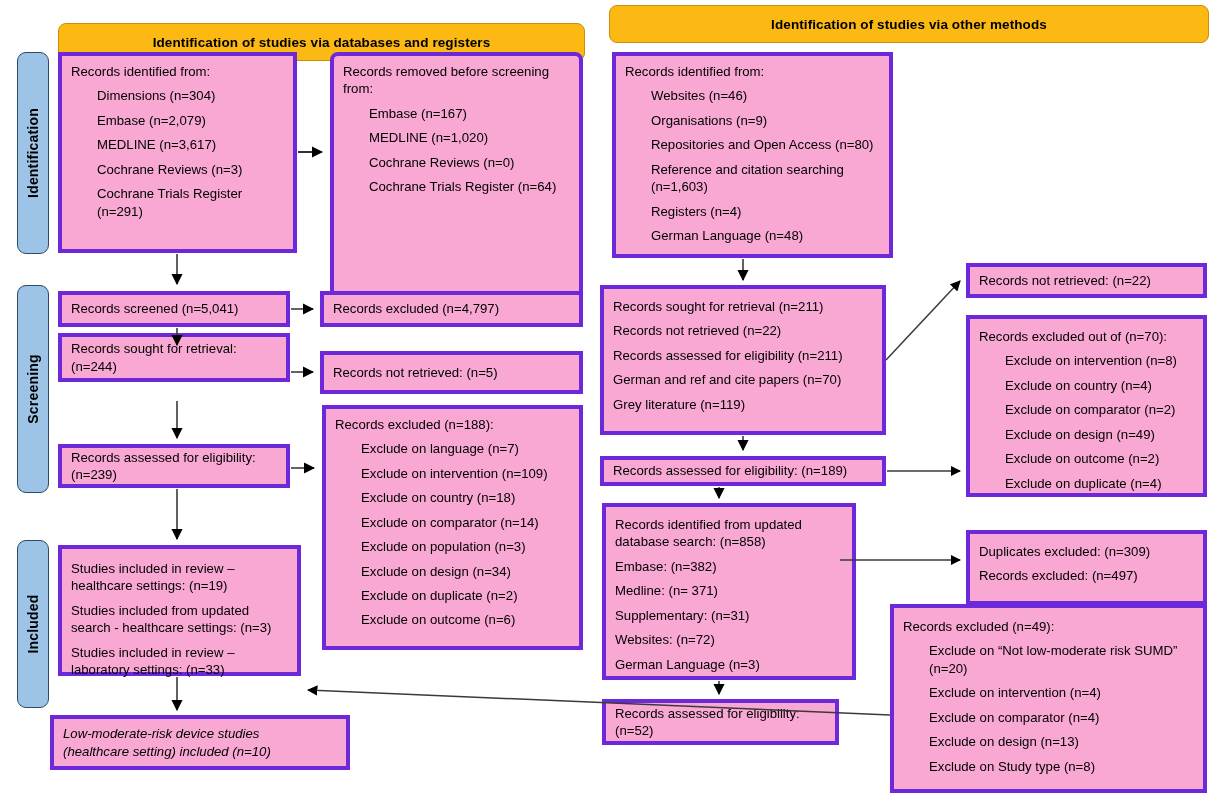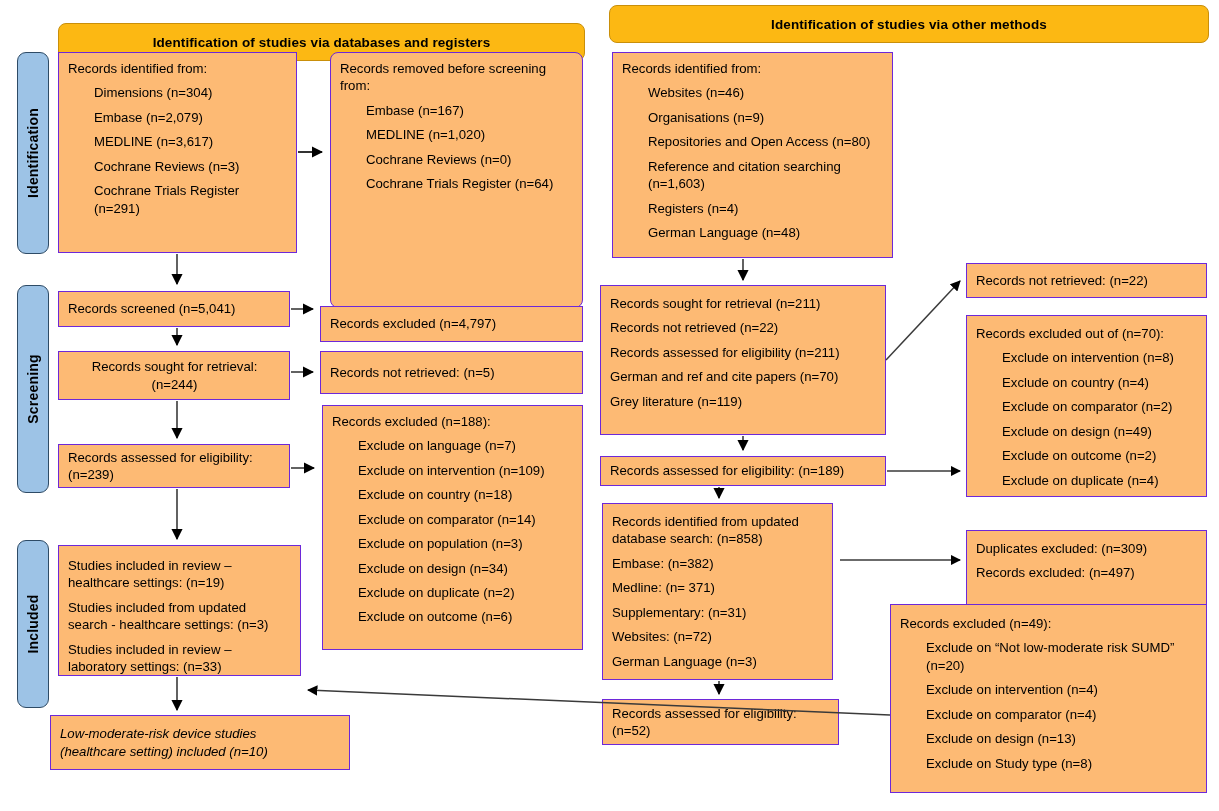--- a/index.html
+++ b/index.html
@@ -44,22 +44,22 @@
   .sidebar span {
     transform: rotate(-90deg);
     white-space: nowrap;
     font-weight: bold;
     font-size: 14px;
     color: #000000;
     letter-spacing: 0.2px;
   }
   .box {
     position: absolute;
-    background: #fdba74;
-    border: 1px solid #6d28d9;
+    background: #f9a8d4;
+    border: 4px solid #6d28d9;
     box-sizing: border-box;
     font-size: 13.2px;
     line-height: 1.32;
     color: #000000;
     padding: 7px 8px 5px 9px;
   }
   .box .ln {
     margin: 0 0 7px 0;
     white-space: pre-wrap;
   }
@@ -121,25 +121,25 @@
     <div class="ln ind">Embase (n=167)</div>
     <div class="ln ind">MEDLINE (n=1,020)</div>
     <div class="ln ind">Cochrane Reviews (n=0)</div>
     <div class="ln ind">Cochrane Trials Register (n=64)</div>
   </div>
 
   <div class="box center-v" style="left:58px; top:291px; width:232px; height:36px;">
     <div class="ln">Records screened (n=5,041)</div>
   </div>
 
-  <div class="box center-v" style="left:320px; top:291px; width:263px; height:36px;margin-top:15px;">
+  <div class="box center-v" style="left:320px; top:291px; width:263px; height:36px;">
     <div class="ln">Records excluded (n=4,797)</div>
   </div>
 
-  <div class="box center-v" style="left:58px; top:351px; width:232px; height:49px;text-align:center;">
+  <div class="box center-v" style="left:58px; top:333px; width:232px; height:49px;">
     <div class="ln">Records sought for retrieval:
 (n=244)</div>
   </div>
 
   <div class="box center-v" style="left:320px; top:351px; width:263px; height:43px;">
     <div class="ln">Records not retrieved: (n=5)</div>
   </div>
 
   <div class="box center-v" style="left:58px; top:444px; width:232px; height:44px;">
     <div class="ln">Records assessed for eligibility:
@@ -201,21 +201,21 @@
     <div class="ln ind">Exclude on comparator (n=2)</div>
     <div class="ln ind">Exclude on design (n=49)</div>
     <div class="ln ind">Exclude on outcome (n=2)</div>
     <div class="ln ind">Exclude on duplicate (n=4)</div>
   </div>
 
   <div class="box center-v" style="left:600px; top:456px; width:286px; height:30px;">
     <div class="ln">Records assessed for eligibility: (n=189)</div>
   </div>
 
-  <div class="box" style="left:602px; top:503px; width:231px; height:177px; padding-top:9px;">
+  <div class="box" style="left:602px; top:503px; width:254px; height:177px; padding-top:9px;">
     <div class="ln">Records identified from updated
 database search: (n=858)</div>
     <div class="ln">Embase: (n=382)</div>
     <div class="ln">Medline: (n= 371)</div>
     <div class="ln">Supplementary: (n=31)</div>
     <div class="ln">Websites: (n=72)</div>
     <div class="ln">German Language (n=3)</div>
   </div>
 
   <div class="box" style="left:966px; top:530px; width:241px; height:75px; padding-top:9px;">

